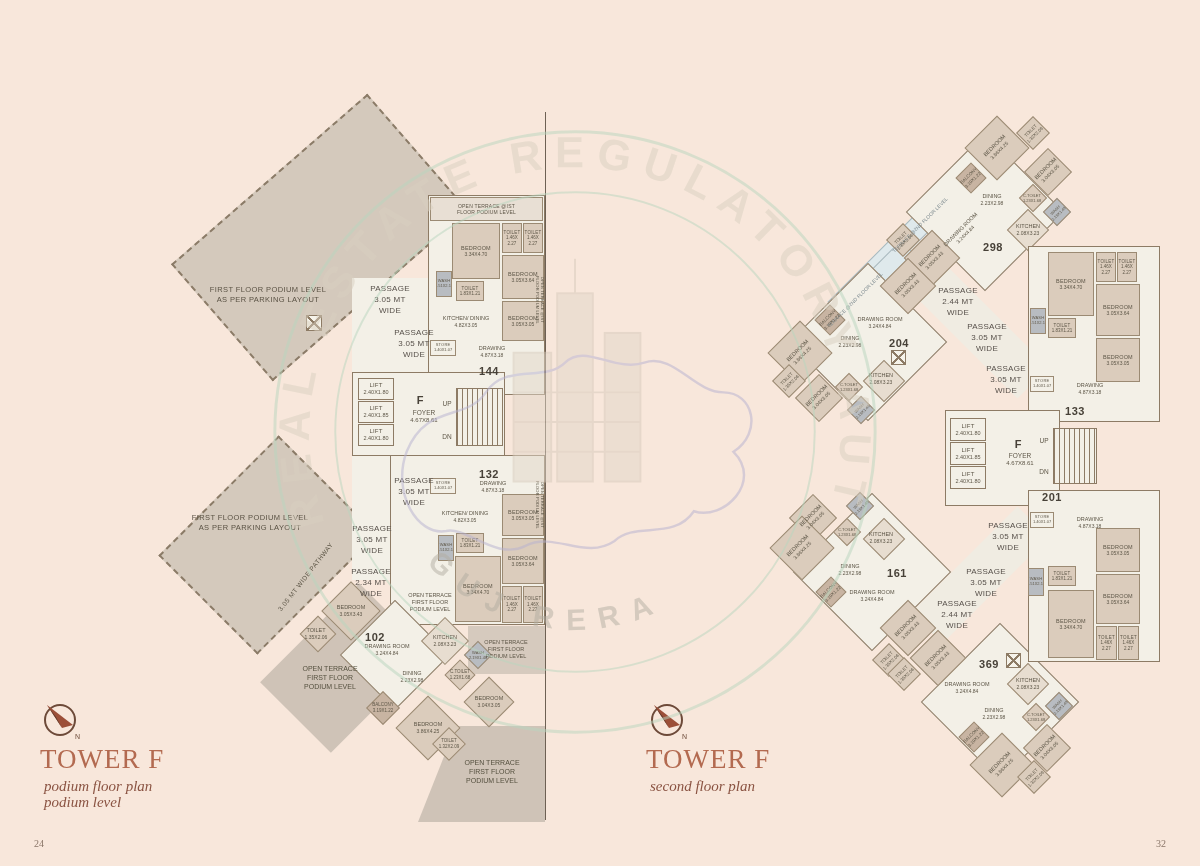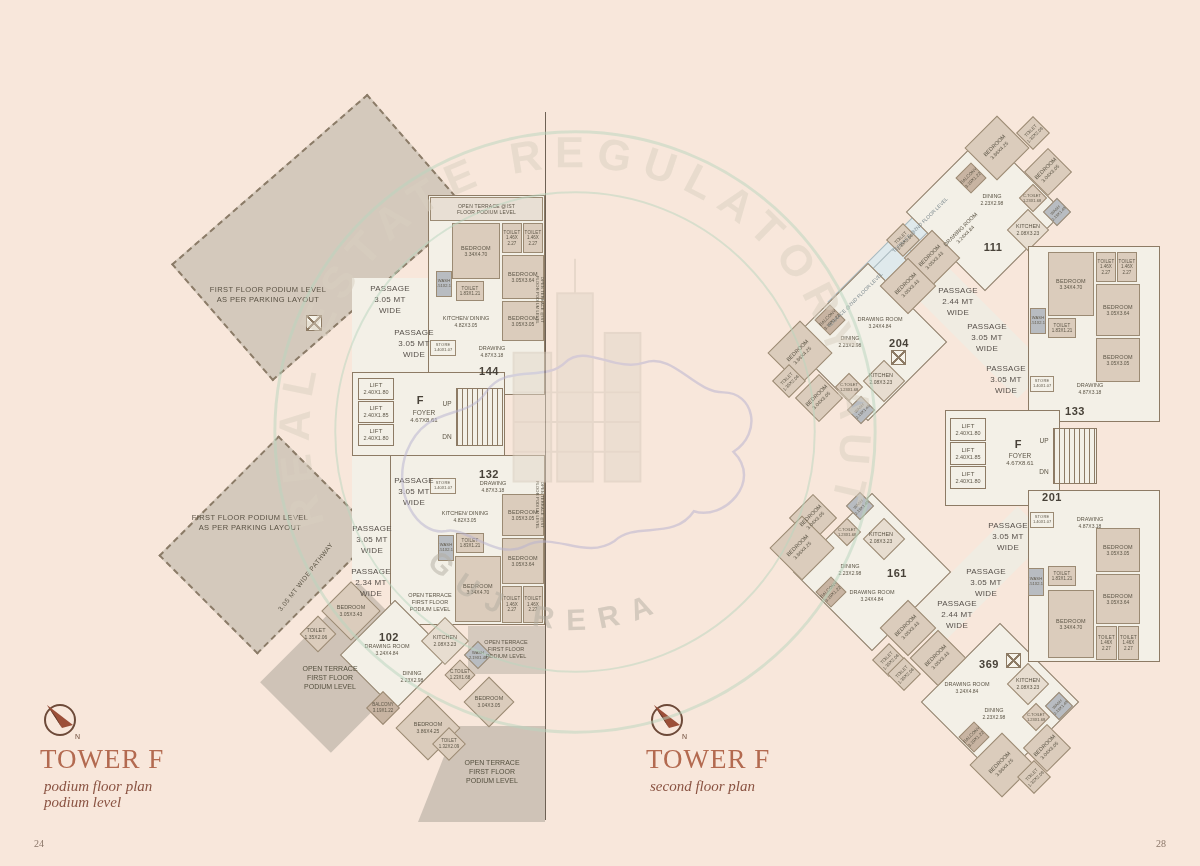--- a/index.html
+++ b/index.html
@@ -202,21 +202,21 @@
     <div class="s tan" style="left:305px;top:621px;width:26px;height:26px;transform:rotate(45deg)"></div>
     <div class="s lt" style="left:428px;top:624px;width:34px;height:34px;transform:rotate(45deg)"></div>
     <div class="s tan" style="left:449px;top:664px;width:22px;height:22px;transform:rotate(45deg)"></div>
     <div class="s gry" style="left:468px;top:645px;width:20px;height:20px;transform:rotate(45deg)"></div>
     <div class="s brn" style="left:371px;top:696px;width:24px;height:24px;transform:rotate(45deg)"></div>
     <div class="s tan" style="left:405px;top:705px;width:46px;height:46px;transform:rotate(45deg)"></div>
     <div class="s tan" style="left:471px;top:684px;width:36px;height:36px;transform:rotate(45deg)"></div>
     <div class="s tan" style="left:437px;top:732px;width:24px;height:24px;transform:rotate(45deg)"></div>
     <div class="lbl" style="left:351px;top:611px"><i>BEDROOM</i><i>3.05X3.43</i></div>
     <div class="lbl" style="left:316px;top:634px"><i>TOILET</i><i>1.35X2.06</i></div>
-    <div class="lbl unitno" style="left:389px;top:637px">102</div>
+    <div class="lbl unitno" style="left:375px;top:637px">102</div>
     <div class="lbl" style="left:387px;top:650px"><i>DRAWING ROOM</i><i>3.24X4.84</i></div>
     <div class="lbl" style="left:445px;top:641px"><i>KITCHEN</i><i>2.08X3.23</i></div>
     <div class="lbl" style="left:412px;top:677px"><i>DINING</i><i>2.23X2.98</i></div>
     <div class="lbl" style="left:460px;top:675px"><i style="font-size:4.5px">C.TOILET</i><i style="font-size:4.5px">1.23X1.68</i></div>
     <div class="lbl" style="left:478px;top:655px"><i style="font-size:4px">WASH</i><i style="font-size:4px">2.19X1.48</i></div>
     <div class="lbl" style="left:383px;top:708px"><i style="font-size:4.5px">BALCONY</i><i style="font-size:4.5px">3.19X1.22</i></div>
     <div class="lbl" style="left:428px;top:728px"><i>BEDROOM</i><i>3.86X4.25</i></div>
     <div class="lbl" style="left:489px;top:702px"><i>BEDROOM</i><i>3.04X3.05</i></div>
     <div class="lbl" style="left:449px;top:744px"><i style="font-size:4.5px">TOILET</i><i style="font-size:4.5px">1.32X2.09</i></div>
   </div>
@@ -247,21 +247,21 @@
     <div class="s tan" style="left:891px;top:228px;width:24px;height:24px;transform:rotate(45deg)"></div>
     <div class="lbl r45" style="left:997px;top:148px"><i>BEDROOM</i><i>3.86X4.25</i></div>
     <div class="lbl r45" style="left:1033px;top:133px"><i style="font-size:4.5px">TOILET</i><i style="font-size:4.5px">1.32X2.09</i></div>
     <div class="lbl r45" style="left:1048px;top:171px"><i>BEDROOM</i><i>3.04X3.05</i></div>
     <div class="lbl r45" style="left:971px;top:178px"><i style="font-size:4.5px">BALCONY</i><i style="font-size:4.5px">3.19X1.22</i></div>
     <div class="lbl" style="left:992px;top:200px"><i>DINING</i><i>2.23X2.98</i></div>
     <div class="lbl" style="left:1032px;top:198px"><i style="font-size:4px">C.TOILET</i><i style="font-size:4px">1.23X1.68</i></div>
     <div class="lbl r45" style="left:1057px;top:212px"><i style="font-size:4px">WASH</i><i style="font-size:4px">2.19X1.48</i></div>
     <div class="lbl" style="left:1028px;top:230px"><i>KITCHEN</i><i>2.08X3.23</i></div>
     <div class="lbl r45" style="left:963px;top:232px"><i>DRAWING ROOM</i><i>3.24X4.84</i></div>
-    <div class="lbl unitno" style="left:993px;top:247px">111</div>
+    <div class="lbl unitno" style="left:993px;top:247px">298</div>
     <div class="lbl r45" style="left:932px;top:258px"><i>BEDROOM</i><i>3.05X3.43</i></div>
     <div class="lbl r45" style="left:903px;top:240px"><i style="font-size:4.5px">TOILET</i><i style="font-size:4.5px">1.35X2.06</i></div>
 
     <div class="s tan" style="left:888px;top:266px;width:40px;height:40px;transform:rotate(45deg)"></div>
     <div class="s brn" style="left:819px;top:309px;width:22px;height:22px;transform:rotate(45deg)"></div>
     <div class="s tan" style="left:777px;top:330px;width:46px;height:46px;transform:rotate(45deg)"></div>
     <div class="s tan" style="left:777px;top:369px;width:24px;height:24px;transform:rotate(45deg)"></div>
     <div class="s tan" style="left:839px;top:377px;width:20px;height:20px;transform:rotate(45deg)"></div>
     <div class="s lt" style="left:869px;top:366px;width:30px;height:30px;transform:rotate(45deg)"></div>
     <div class="s tan" style="left:802px;top:381px;width:34px;height:34px;transform:rotate(45deg)"></div>
@@ -471,15 +471,15 @@
   <svg class="s" style="left:645px;top:698px;z-index:5" width="48" height="48" viewBox="0 0 48 48">
     <circle cx="22" cy="22" r="15" fill="none" stroke="#6d4a39" stroke-width="2"></circle>
     <path d="M9 7 L35 27 L24 30 Z" fill="#9c4f38"></path>
     <path d="M9 7 L24 30 L18 19 Z" fill="#5d3a2c"></path>
     <text x="37" y="41" font-size="7" fill="#6d4a39" font-family="Liberation Sans, sans-serif">N</text>
   </svg>
   <div class="s title" style="left:646px;top:744px">TOWER F</div>
   <div class="s sub" style="left:650px;top:778px">second floor plan</div>
 
   <div class="s pg" style="left:34px;top:838px">24</div>
-  <div class="s pg" style="left:1156px;top:838px">28</div>
+  <div class="s pg" style="left:1156px;top:838px">32</div>
 
 </div>
 
 </body></html>

